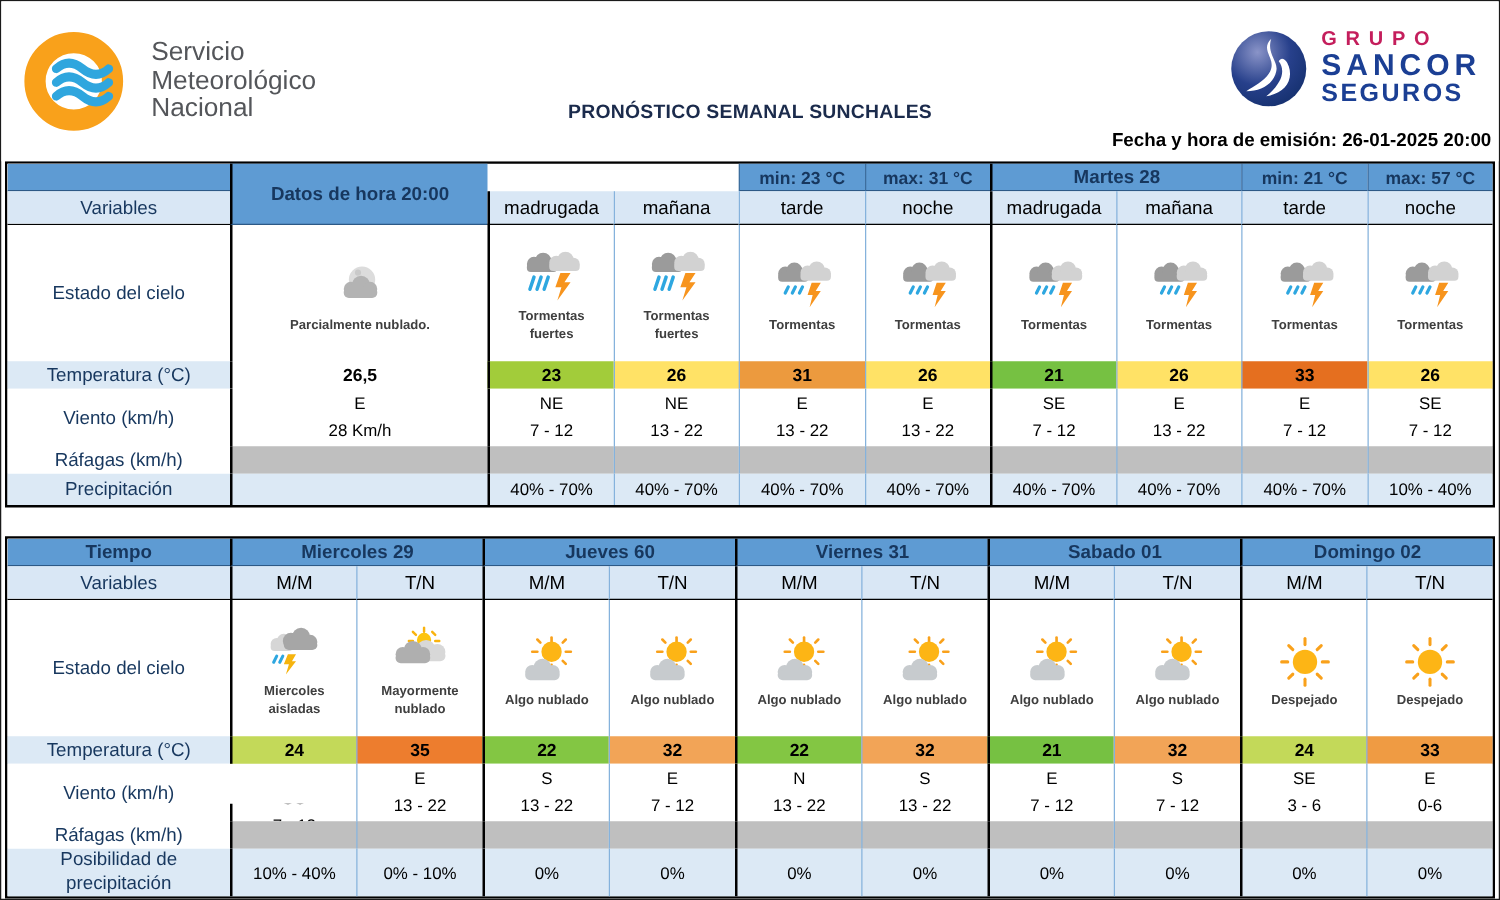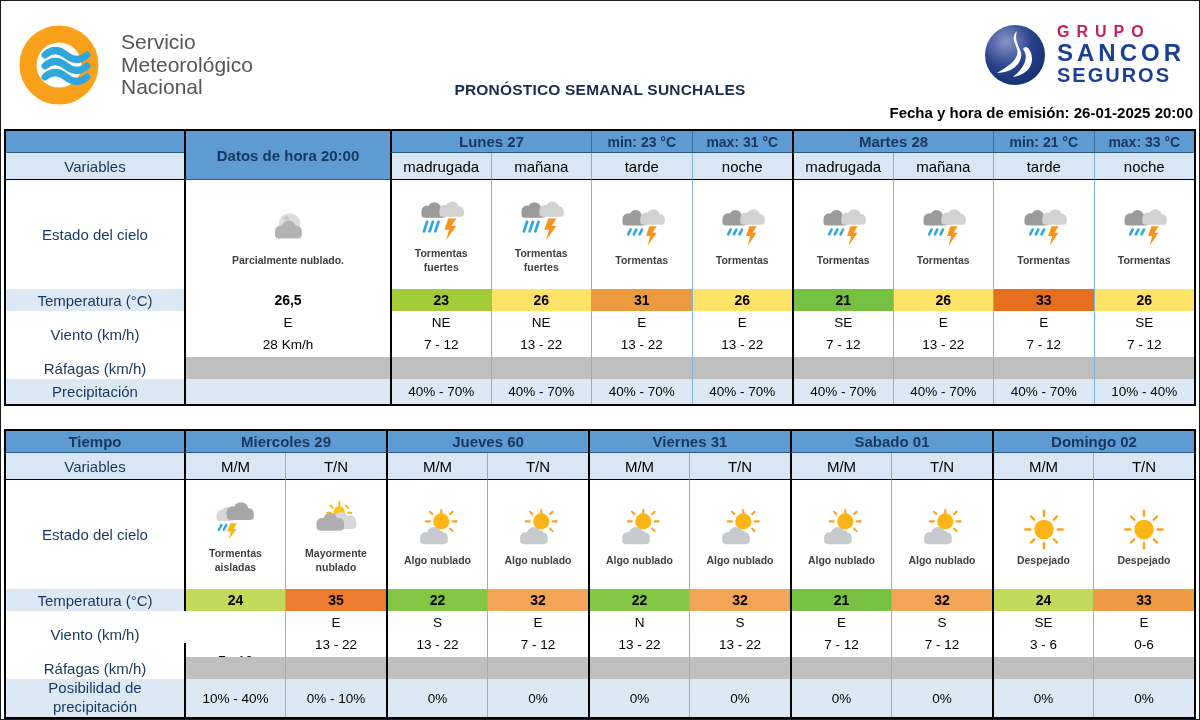--- a/index.html
+++ b/index.html
@@ -111,21 +111,20 @@
           </div>
           <div class="wcap wide">Parcialmente nublado.</div>
         </div>
         <div class="cell gs temp" style="grid-area: 4 / 2;">26,5</div>
         <div class="cell gs wind" style="grid-area: 5 / 2;">
           <div>E</div>
           <div>28 Km/h</div>
         </div>
         <div class="cell gs gusts" style="grid-area: 6 / 2;"></div>
         <div class="cell gs precip" style="grid-area: 7 / 2;"></div>
-        <div class="cell dayhead gs" style="grid-area: 1 / 3 / auto / 5;">Lunes 27</div>
         <div class="cell dayhead minmax" style="grid-area: 1 / 5;">min: 23 °C</div>
         <div class="cell dayhead minmax" style="grid-area: 1 / 6;">max: 31 °C</div>
         <div class="cell subhead gs" style="grid-area: 2 / 3;">madrugada</div>
         <div class="cell gs sky" style="grid-area: 3 / 3;">
           <div class="wicon">
             <svg viewBox="0 0 64 52">
               <g fill="#9B9B9B">
                 <circle cx="15" cy="12" r="7"></circle>
                 <circle cx="24" cy="9" r="8"></circle>
                 <circle cx="32" cy="13" r="6"></circle>
@@ -248,21 +247,21 @@
         </div>
         <div class="cell sub temp" style="grid-area: 4 / 6; background: rgb(255, 226, 102);">26</div>
         <div class="cell sub wind" style="grid-area: 5 / 6;">
           <div>E</div>
           <div>13 - 22</div>
         </div>
         <div class="cell sub gusts" style="grid-area: 6 / 6;"></div>
         <div class="cell sub precip" style="grid-area: 7 / 6;">40% - 70%</div>
         <div class="cell dayhead gs" style="grid-area: 1 / 7 / auto / 9;">Martes 28</div>
         <div class="cell dayhead minmax" style="grid-area: 1 / 9;">min: 21 °C</div>
-        <div class="cell dayhead minmax" style="grid-area: 1 / 10;">max: 33 °C</div>
+        <div class="cell dayhead minmax" style="grid-area: 1 / 10;">max: 57 °C</div>
         <div class="cell subhead gs" style="grid-area: 2 / 7;">madrugada</div>
         <div class="cell gs sky" style="grid-area: 3 / 7;">
           <div class="wicon">
             <svg viewBox="0 0 64 52">
               <g fill="#9B9B9B">
                 <circle cx="15" cy="13" r="7"></circle>
                 <circle cx="24" cy="10" r="8"></circle>
                 <circle cx="32" cy="14" r="6"></circle>
                 <rect x="8" y="12" width="30" height="9" rx="4"></rect>
               </g>
@@ -415,21 +414,21 @@
                 <circle cx="47" cy="15" r="7"></circle>
                 <rect x="21" y="13" width="33" height="10" rx="5"></rect>
               </g>
               <g stroke="#2EA7E0" stroke-width="3" stroke-linecap="round">
                 <line x1="14" y1="29" x2="11" y2="35"></line>
                 <line x1="20" y1="29" x2="17" y2="35"></line>
               </g>
               <polygon points="25,27 33,27 29,34 33,34 23,47 26,37 21,37" fill="#F6B40E"></polygon>
             </svg>
           </div>
-          <div class="wcap">Tormentas aisladas</div>
+          <div class="wcap">Miercoles aisladas</div>
         </div>
         <div class="cell gs temp" style="grid-area: 4 / 2; background: rgb(195, 217, 89);">24</div>
         <div class="cell gs wind" style="grid-area: 5 / 2; margin-top: 32px;">
           <div>SO</div>
           <div>7 - 12</div>
         </div>
         <div class="cell gs gusts" style="grid-area: 6 / 2;"></div>
         <div class="cell gs precip" style="grid-area: 7 / 2;">10% - 40%</div>
         <div class="cell subhead sub" style="grid-area: 2 / 3;">T/N</div>
         <div class="cell sub sky" style="grid-area: 3 / 3;">

